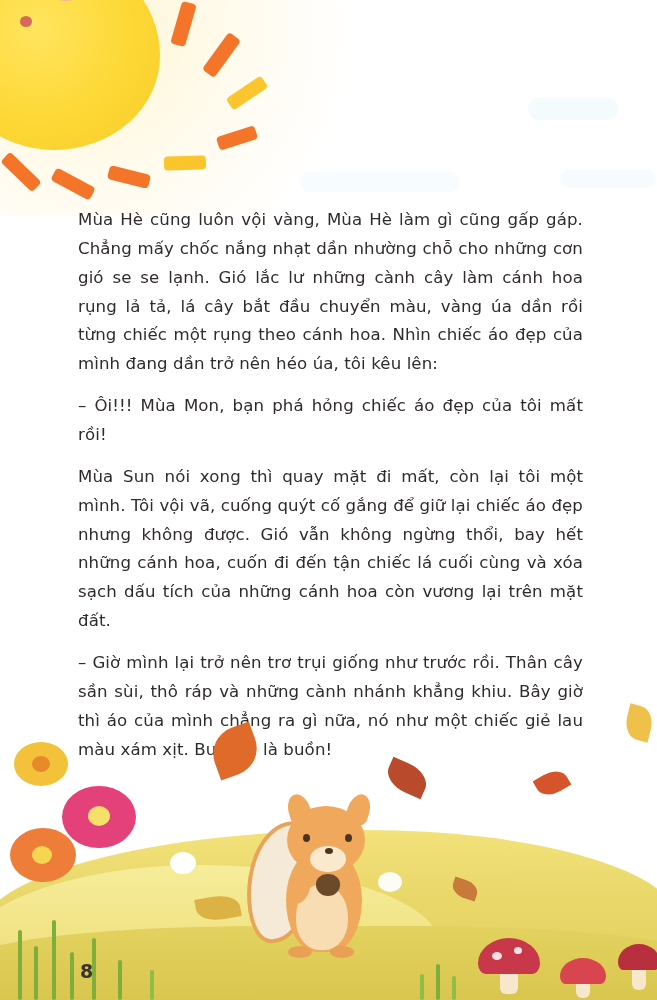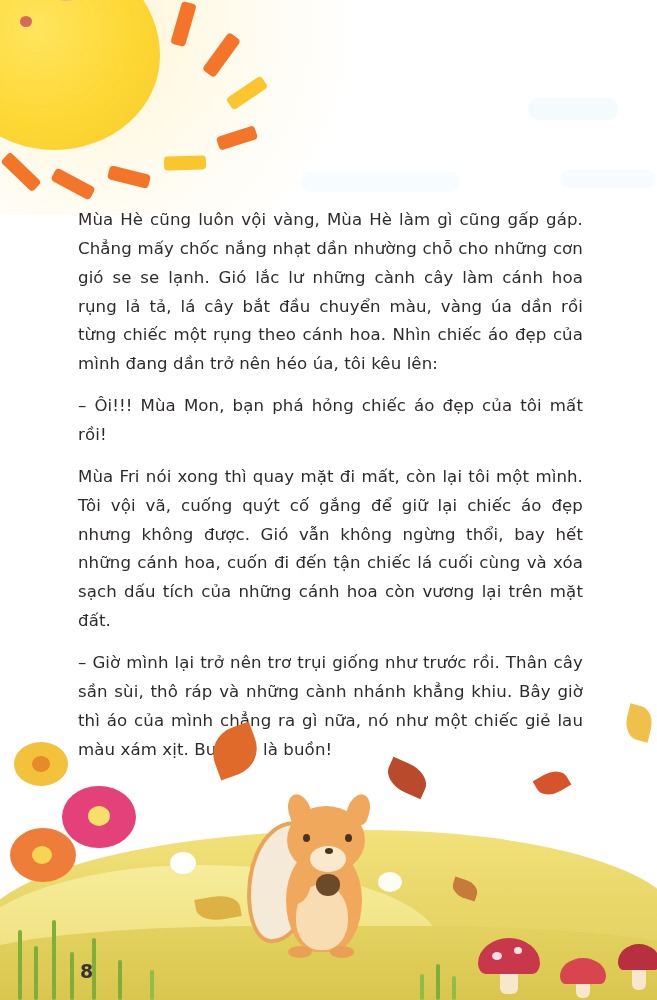--- a/index.html
+++ b/index.html
@@ -277,21 +277,21 @@
 
     <div class="cloud" style="left:474px;top:122px;width:128px;height:24px;"></div>
     <div class="cloud-tint" style="left:528px;top:98px;width:90px;height:22px;"></div>
     <div class="cloud-tint" style="left:300px;top:172px;width:160px;height:20px;opacity:.75;"></div>
     <div class="cloud-tint" style="left:560px;top:170px;width:96px;height:18px;opacity:.8;"></div>
   </div>
 
   <div class="text-block">
     <p class="para">Mùa Hè cũng luôn vội vàng, Mùa Hè làm gì cũng gấp gáp. Chẳng mấy chốc nắng nhạt dần nhường chỗ cho những cơn gió se se lạnh. Gió lắc lư những cành cây làm cánh hoa rụng lả tả, lá cây bắt đầu chuyển màu, vàng úa dần rồi từng chiếc một rụng theo cánh hoa. Nhìn chiếc áo đẹp của mình đang dần trở nên héo úa, tôi kêu lên:</p>
     <p class="para">– Ôi!!! Mùa Mon, bạn phá hỏng chiếc áo đẹp của tôi mất rồi!</p>
-    <p class="para">Mùa Fri nói xong thì quay mặt đi mất, còn lại tôi một mình. Tôi vội vã, cuống quýt cố gắng để giữ lại chiếc áo đẹp nhưng không được. Gió vẫn không ngừng thổi, bay hết những cánh hoa, cuốn đi đến tận chiếc lá cuối cùng và xóa sạch dấu tích của những cánh hoa còn vương lại trên mặt đất.</p>
+    <p class="para">Mùa Sun nói xong thì quay mặt đi mất, còn lại tôi một mình. Tôi vội vã, cuống quýt cố gắng để giữ lại chiếc áo đẹp nhưng không được. Gió vẫn không ngừng thổi, bay hết những cánh hoa, cuốn đi đến tận chiếc lá cuối cùng và xóa sạch dấu tích của những cánh hoa còn vương lại trên mặt đất.</p>
     <p class="para">– Giờ mình lại trở nên trơ trụi giống như trước rồi. Thân cây sần sùi, thô ráp và những cành nhánh khẳng khiu. Bây giờ thì áo của mình chẳng ra gì nữa, nó như một chiếc giẻ lau màu xám xịt. Buồn ơi là buồn!</p>
   </div>
 
   <div class="bottom-art">
 
     <div class="ground-far"></div>
     <div class="ground-mid"></div>
 
     <div class="hill-brown" style="left:60px;width:150px;height:48px;"></div>
     <div class="hill-brown" style="left:400px;width:180px;height:54px;"></div>

